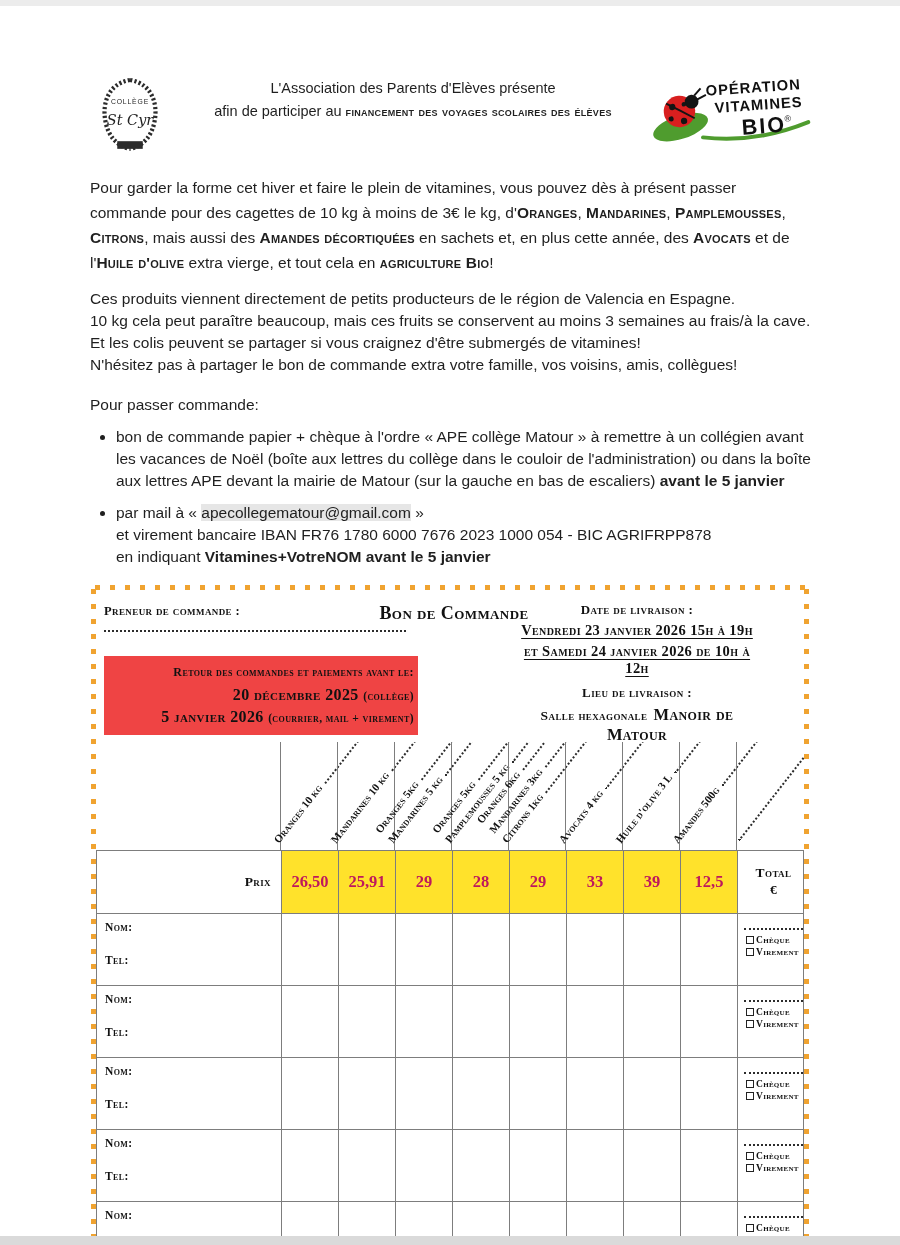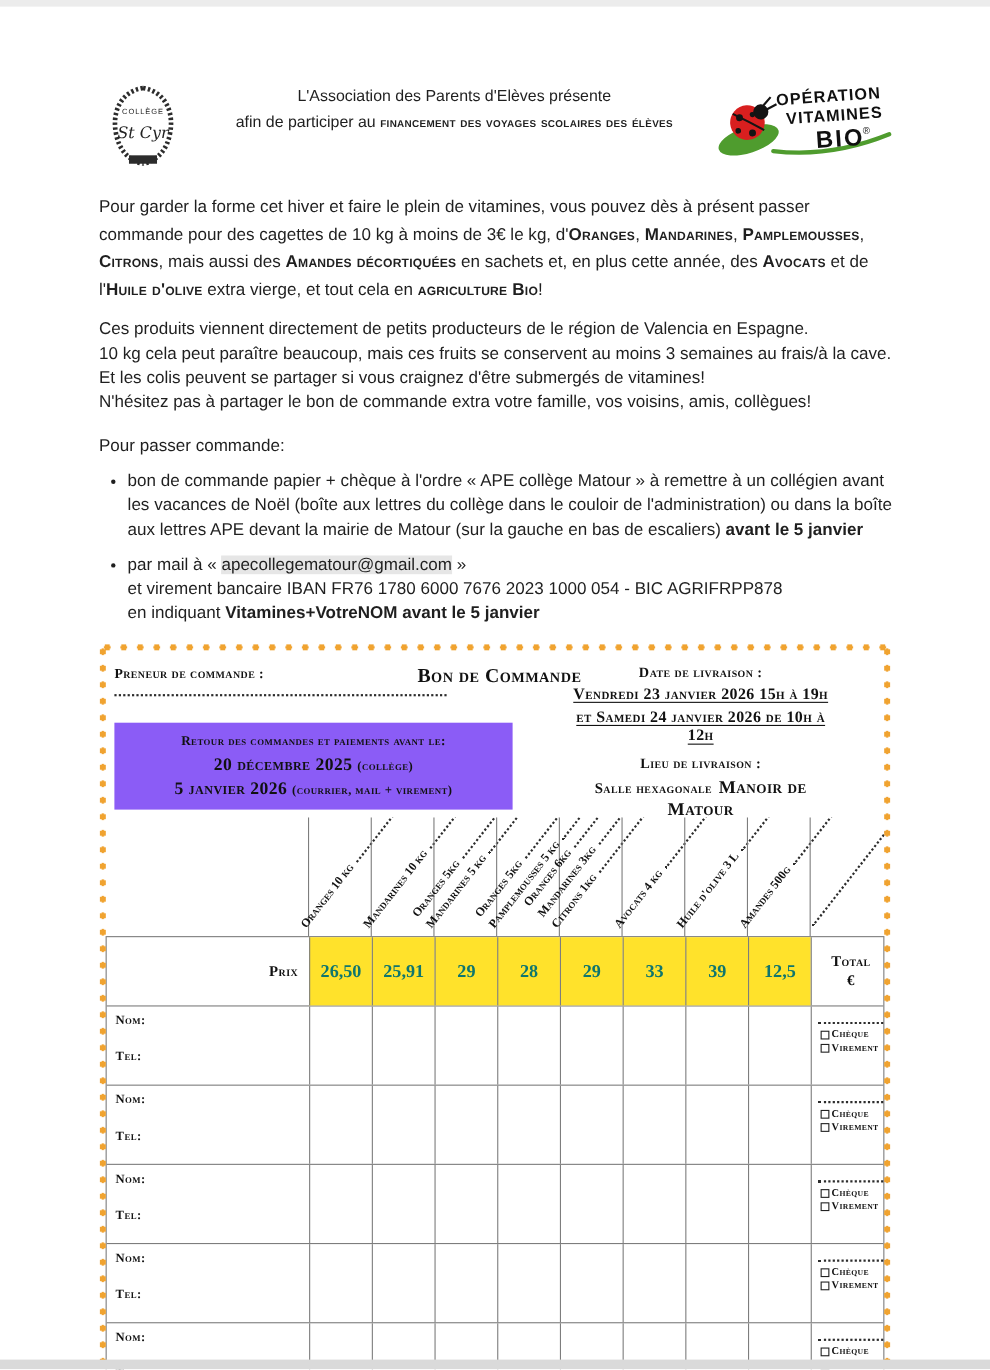--- a/index.html
+++ b/index.html
@@ -45,42 +45,42 @@
   .form-top { position: relative; height: 144px; margin: 0 8px; }
   .preneur { position: absolute; left: 8px; top: 6px; font-size: 12.5px; }
   .preneur-line { position: absolute; left: 8px; top: 32px; width: 302px; border-bottom: 2.5px dotted #2c2c2c; }
   .form-title { position: absolute; left: 258px; top: 5px; width: 200px; text-align: center; font-size: 18px; }
   .delivery { position: absolute; left: 420px; right: 46px; top: 4px; text-align: center; }
   .dlv-label { font-size: 13px; margin-bottom: 4px; }
   .dlv-date { font-size: 14.5px; text-decoration: underline; text-underline-offset: 3px; margin-bottom: 4px; }
   .dlv-gap { height: 4px; }
   .lieu-small { font-size: 13.5px; }
   .lieu-big { font-size: 16.5px; margin-left: 6px; }
-  .retour-box { position: absolute; left: 8px; top: 58px; width: 362px; background: #8b5cf6; text-align: center; padding: 8px 4px 7px; }
+  .retour-box { position: absolute; left: 8px; top: 58px; width: 314px; background: #ef4444; text-align: right; padding: 8px 4px 7px; }
   .retour-l1 { font-size: 12px; margin-bottom: 4px; }
   .retour-main { font-size: 16px; }
   .retour-note { font-size: 11.5px; }
   .retour-box > div { line-height: 1.35; }
 
   
   .trow { display: grid; grid-template-columns: 184px repeat(8, 57px) 72px; }
   .thead { height: 108px; margin: 0 8px; position: relative; overflow: hidden; }
   .thead > div { position: relative; }
   .rot { position: absolute; left: 2px; bottom: 3px; width: 138px; transform: rotate(-52deg); transform-origin: 0% 100%; }
   .hdr-line { display: flex; align-items: baseline; white-space: nowrap;
     font-family: "Liberation Serif", "DejaVu Serif", serif; font-variant: small-caps; font-weight: bold;
     font-size: 11px; line-height: 1.45; color: #111; }
   .hdr-line::after { content: ""; flex: 1 1 auto; min-width: 8px; border-bottom: 2.5px dotted #2c2c2c; margin: 0 0 3px 5px; }
   .grid-wrap { margin: 0 8px; border: 1px solid #7d7d7d; }
   .trow > div { border-left: 1px solid #7d7d7d; }
   .trow > div:first-child { border-left: none; }
   .prix-row { height: 62px; }
   .prix-row .td-prix-label { display: flex; align-items: center; justify-content: flex-end; padding-right: 10px; font-size: 13.5px; }
   .td-price { background: #ffe22b; display: flex; align-items: center; justify-content: center;
-    font-family: "Liberation Serif", "DejaVu Serif", serif; font-weight: bold; font-size: 16.5px; color: #0f766e; }
+    font-family: "Liberation Serif", "DejaVu Serif", serif; font-weight: bold; font-size: 16.5px; color: #be185d; }
   .td-total-head { display: flex; flex-direction: column; align-items: center; justify-content: center; font-size: 13.5px; line-height: 1.25; }
   .drow { height: 72px; border-top: 1px solid #7d7d7d; }
   .td-label { position: relative; }
   .fld-label { position: absolute; left: 8px; font-size: 11.5px; }
   .fld-label.nom { top: 7px; }
   .fld-label.tel { top: 40px; }
   .td-total { padding: 5px 4px 0; }
   .write-line { border-bottom: 2px dotted #2c2c2c; height: 11px; margin: 0 2px 5px; }
   .pay-row { display: flex; align-items: center; gap: 2px; margin: 2px 0 0 4px; }
   .cbx { width: 8px; height: 8px; border: 1px solid #222; background: #fff; flex: 0 0 auto; }

